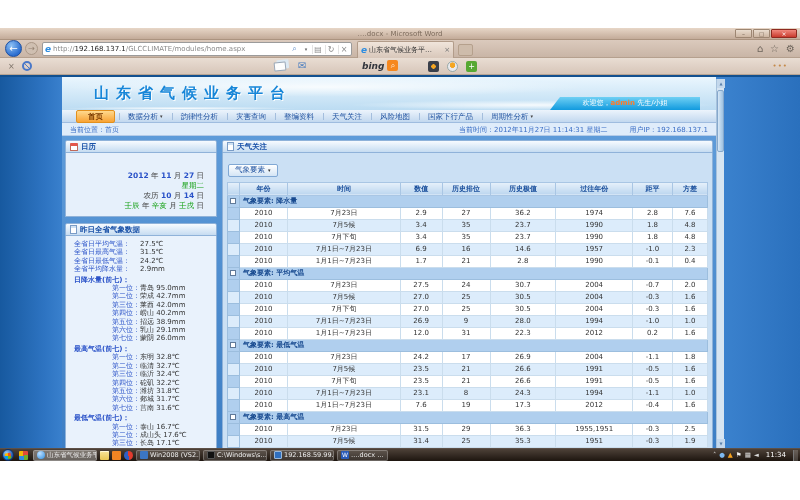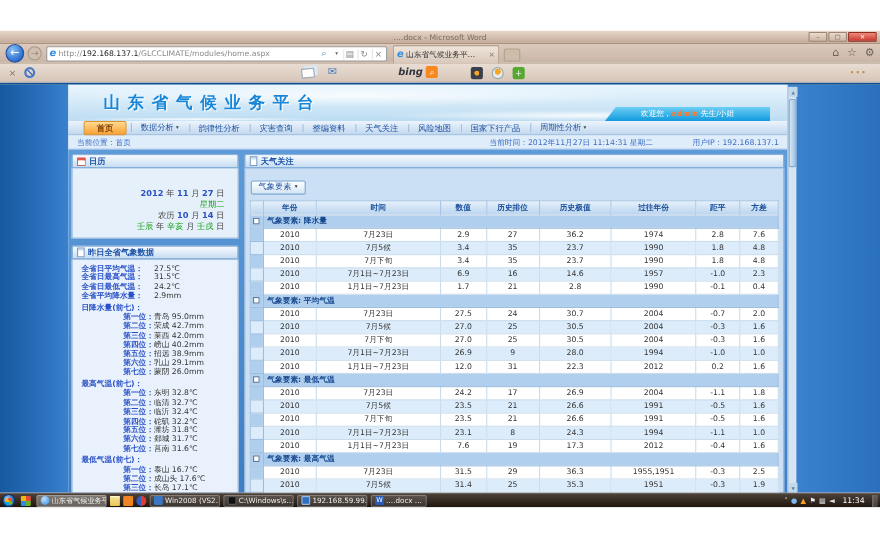--- a/index.html
+++ b/index.html
@@ -81,21 +81,21 @@
     padding-left:14px;border-bottom:1px solid #9fbcdf}
   .menu-item{font-size:7.5px;color:#1c4f9e;padding:0 9px;position:relative;line-height:11px;white-space:nowrap}
   .menu-item + .menu-item::before{content:"";position:absolute;left:0;top:2px;bottom:2px;border-left:1px solid #a4bedd}
   .menu-item.active{background:linear-gradient(#ffd98e,#f8a234);border:1px solid #e2901e;border-radius:2px;
     color:#7a3a00;font-weight:bold;margin-right:4px;padding:0 11px}
   .mi-arrow{font-size:5px;margin-left:2px;vertical-align:1px;color:#444}
 
   .status-bar{height:13px;background:#dfecfa;border-bottom:1px solid #b4cbe8;display:flex;align-items:flex-end;
     font-size:7px;color:#3b6ec5;padding:0 8px}
   .sb-left{flex:1}
-  .sb-time{margin-right:36px}
+  .sb-time{margin-right:22px}
 
   .content-row{display:flex;gap:5px;padding:4px 3px;background:linear-gradient(180deg,#5e9bd9,#3d7ec4);height:314px}
   .sidebar{width:152px;flex:none}
   .main{flex:1;min-width:0}
 
   .panel-hd{height:13px;background:linear-gradient(#f7fbff,#c6dcf1);border:1px solid #8fb2d9;border-radius:2px 2px 0 0;
     display:flex;align-items:center;padding:0 4px;gap:3px}
   .panel-hd .t{font-size:7.5px;font-weight:bold;color:#1b52a8}
   .icon-cal{width:8px;height:8px;background:#fff;border:1px solid #c06a5a;border-top:3px solid #e4564a;border-radius:1px;flex:none}
   .icon-doc{width:7px;height:9px;background:#fff;border:1px solid #7a9cc6;box-shadow:inset 0 2px 0 #cfe2f4;flex:none}
@@ -103,21 +103,21 @@
   .cal-body{background:#e6f0fb;border:1px solid #8fb2d9;border-top:none;height:64px;
     padding:18px 12px 0 0;text-align:right;font-size:7.5px;line-height:10px;color:#444}
   .num{color:#2a52c8;font-weight:bold}
   .green{color:#13a013}
 
   .panel + .panel{margin-top:6px}
   .wx-body{background:#e9f2fc;border:1px solid #8fb2d9;border-top:none;padding:4px 4px 6px 8px;
     font-size:7px;line-height:8.4px;color:#333}
   .wx-line{display:flex}
   .wx-line .wx-label{width:66px}
-  .wx-label{color:#2a52c8;font-weight:bold}
+  .wx-label{color:#2a52c8;font-weight:normal}
   .wx-sec-title{color:#2a52c8;font-weight:bold;margin-top:2px}
   .wx-rank{display:flex;padding-left:38px}
   .wx-rank .wx-label{width:28px}
   .wx-value{color:#333}
 
   .main-body{background:#cbe0f4;border:1px solid #8fb2d9;border-top:none;height:301px;padding:4px;overflow:hidden}
   .el-btn{display:inline-flex;align-items:center;gap:3px;height:13px;padding:0 6px;margin:1px 0 5px 1px;
     background:linear-gradient(#ffffff,#d4e5f5);border:1px solid #80a8d4;border-radius:2px;
     font-size:7.5px;color:#1b4f9e}
   .el-btn .arr{font-size:5px;color:#333}

